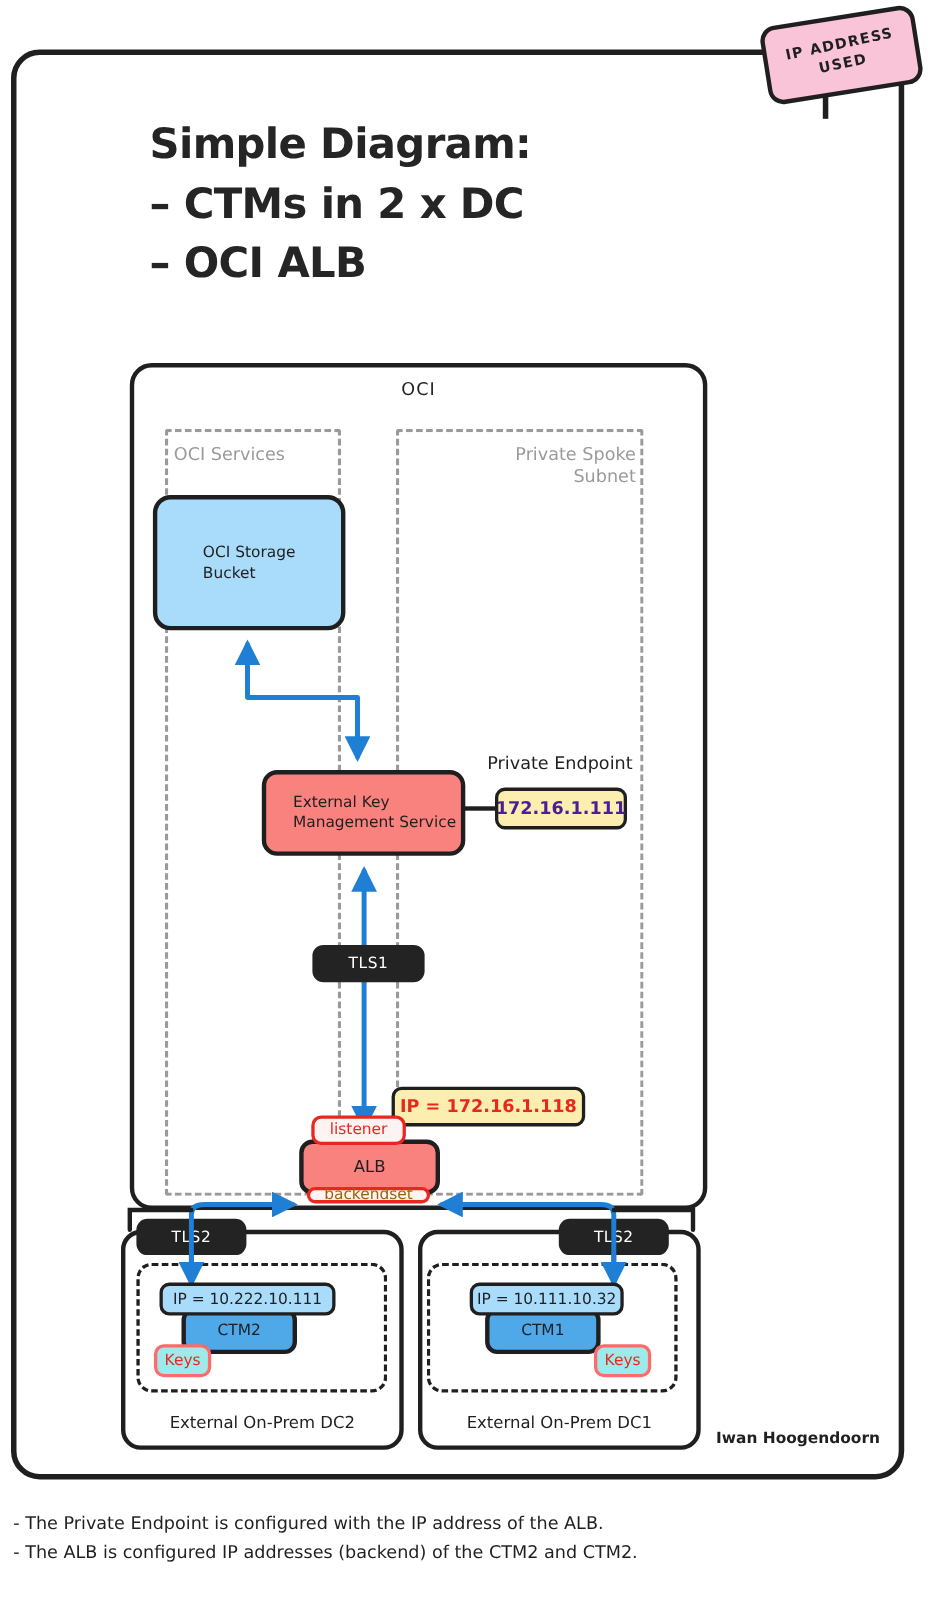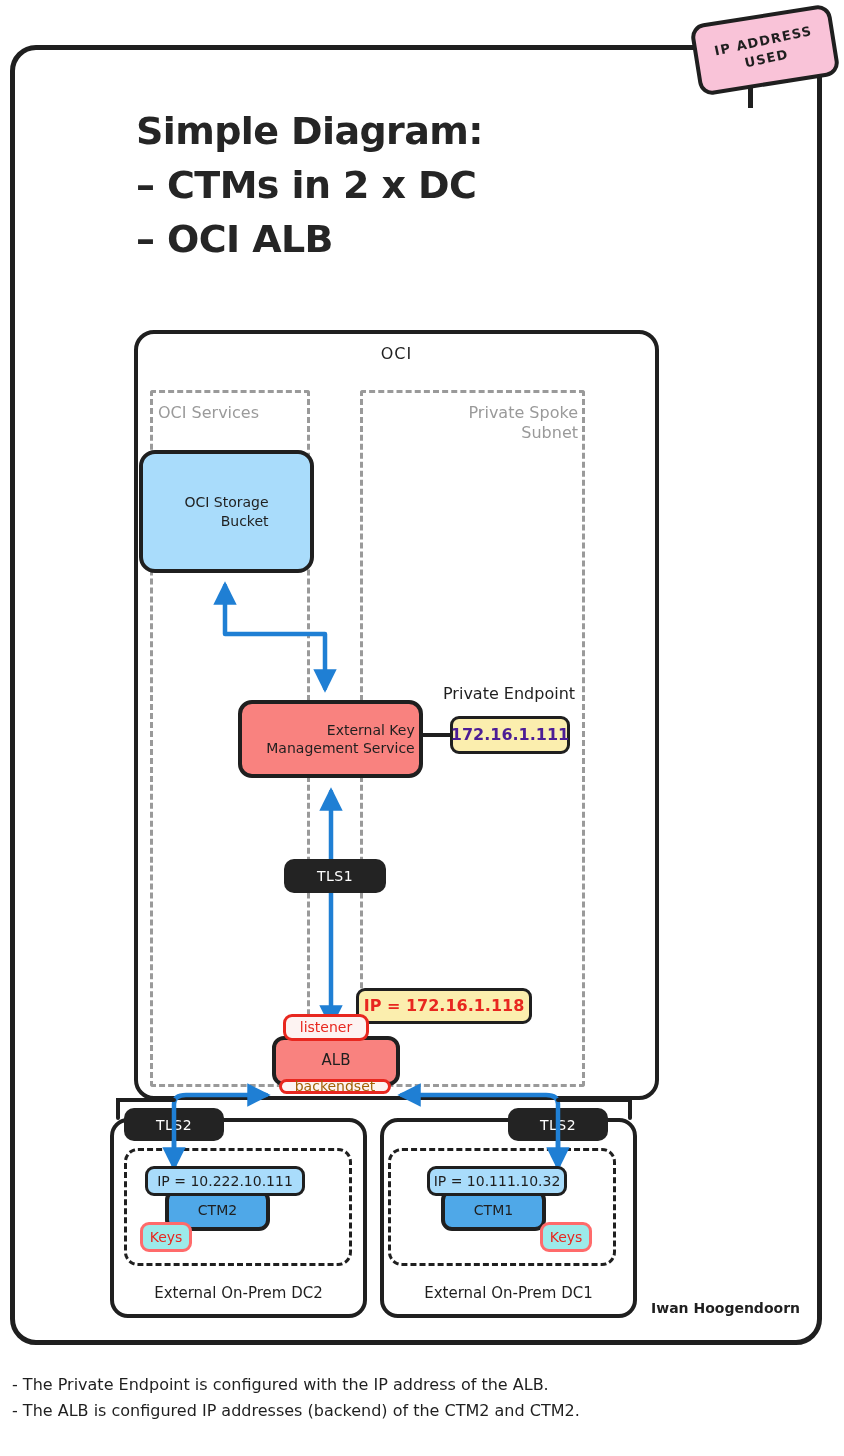--- a/index.html
+++ b/index.html
@@ -82,21 +82,20 @@
 
   
   .oci-container {
     position: absolute;
     left: 118px; top: 330px;
     width: 525px; height: 770px;
     border: 4px solid #1f1f1f;
     border-radius: 20px;
     box-sizing: border-box;
     background: #ffffff;
-    margin-left: 16px;
   }
   .oci-label {
     position: absolute;
     left: 0; top: 10px;
     width: 100%;
     text-align: center;
     font-size: 16px;
     color: #1f1f1f;
     letter-spacing: 1px;
   }
@@ -119,21 +118,21 @@
   #private-spoke-box  { left: 360px; top: 390px; width: 225px; height: 697px; }
   #private-spoke-label{ left: 428px; top: 403px; width: 150px; text-align: right; }
 
   
   .node {
     position: absolute;
     box-sizing: border-box;
     display: flex;
     align-items: center;
     justify-content: center;
-    text-align: right;
+    text-align: left;
     color: #1f1f1f;
     font-size: 14px;
     line-height: 1.3;
   }
 
   .bucket {
     left: 139px; top: 450px;
     width: 175px; height: 123px;
     background: #a9dcfb;
     border: 4px solid #1f1f1f;

